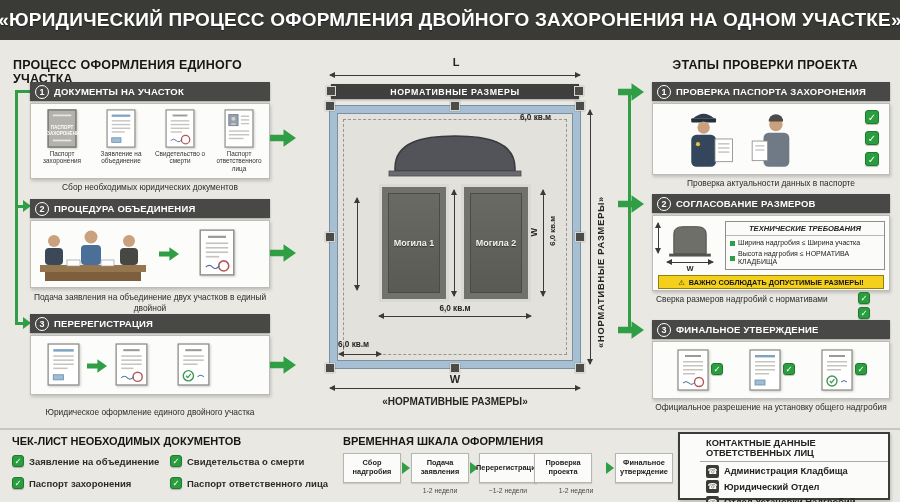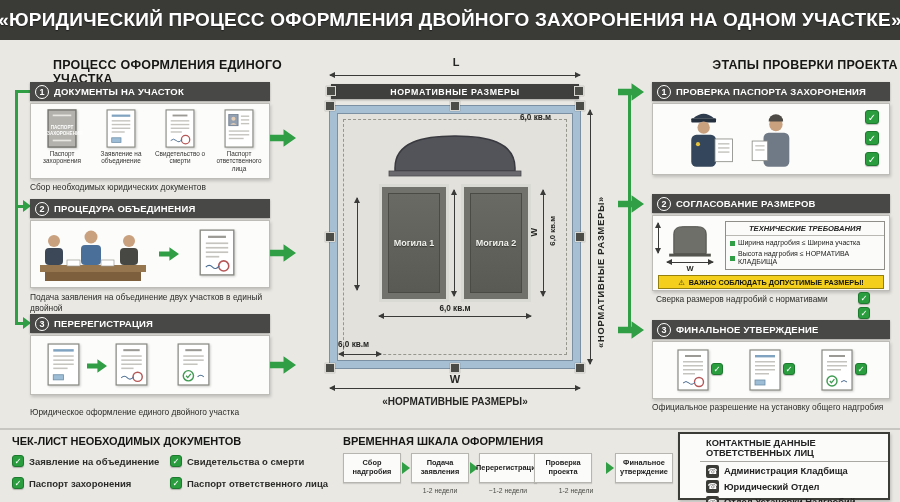--- a/index.html
+++ b/index.html
@@ -2,27 +2,27 @@
 <html><head>
 <meta charset="utf-8">
 <style>
   * { margin:0; padding:0; box-sizing:border-box; }
   body { font-family:"Liberation Sans","DejaVu Sans",sans-serif; background:#888; }
   .stage { position:relative; width:900px; height:502px; background:#e9e8e3; overflow:hidden; color:#222; margin:0 auto; }
   .abs { position:absolute; }
   .hdr { position:absolute; top:0; left:0; width:100%; height:40px; background:#3a3a37; color:#fff;
          display:flex; align-items:center; justify-content:center; font-weight:bold; font-size:19px;
          letter-spacing:.2px; text-shadow:0 1px 1px rgba(0,0,0,.45); white-space:nowrap; }
-  .colhead { font-weight:bold; font-size:12.5px; color:#161614; letter-spacing:.2px;margin-left:40px; }
+  .colhead { font-weight:bold; font-size:12.5px; color:#161614; letter-spacing:.2px; }
   .stepbar { background:#484846; color:#fff; height:19px; display:flex; align-items:center; gap:5px;
              padding:0 5px; font-weight:bold; font-size:9.5px; letter-spacing:.2px; box-shadow:0 1px 2px rgba(0,0,0,.3); }
   .stepnum { width:14px; height:14px; min-width:14px; border:1.5px solid #fff; border-radius:50%;
              display:flex; align-items:center; justify-content:center; font-size:9px; }
   .panel { background:#fcfcfa; border:1px solid #bdbcb7; box-shadow:1px 2px 3px rgba(0,0,0,.18); }
-  .caption { font-size:8.4px; line-height:1.25; color:#2b2b29; }
+  .caption { font-size:8.4px; line-height:1.25; text-align:center; color:#2b2b29; }
   .doccard { position:absolute; top:5px; width:54px; text-align:center; }
   .docsvg { display:block; margin:0 auto; filter:drop-shadow(1px 1px 1px rgba(0,0,0,.2)); }
   .doclab { font-size:6.4px; line-height:1.15; color:#333; margin-top:2px; }
   .docbadge { position:absolute; left:12px; top:16px; width:30px; font-size:4.6px; font-weight:bold;
               color:#fefefe; line-height:1.2; text-align:center; }
   .chk { width:14px; height:14px; background:#2a9d3f; border:1px solid #1d7a2f; border-radius:3px; color:#fff;
          font-size:10px; font-weight:bold; display:flex; align-items:center; justify-content:center;
          box-shadow:0 1px 1px rgba(0,0,0,.25); }
   .chk.sm { width:12px; height:12px; font-size:8.5px; }
   .barrow { width:26px; height:18px; background:#2f9e44; clip-path:polygon(0 32%,52% 32%,52% 2%,100% 50%,52% 98%,52% 68%,0 68%); }
@@ -307,20 +307,21 @@
     <span>ПРОВЕРКА ПАСПОРТА ЗАХОРОНЕНИЯ</span>
   </div>
   <div class="panel abs" style="left:652px;top:103px;width:238px;height:72px">
     <svg class="abs" style="left:14px;top:4px" width="160" height="64" viewBox="0 0 150 62">
         <use href="#sym-inspect"></use>
       </svg>
     <div class="chk abs" style="left:212px;top:6px">✓</div>
     <div class="chk abs" style="left:212px;top:27px">✓</div>
     <div class="chk abs" style="left:212px;top:48px">✓</div>
   </div>
+  <div class="caption abs" style="left:652px;top:178px;width:238px">Проверка актуальности данных в паспорте</div>
 
   <div class="stepbar abs" style="left:652px;top:194px;width:238px">
     <span class="stepnum">2</span>
     <span>СОГЛАСОВАНИЕ РАЗМЕРОВ</span>
   </div>
   <div class="panel abs" style="left:652px;top:215px;width:238px;height:76px">
     <svg class="abs" style="left:10px;top:5px" width="54" height="36" viewBox="0 0 70 46">
         <use href="#sym-tomb"></use>
       </svg>
     <div class="dimv abs" style="left:5px;top:7px;height:30px"></div>

